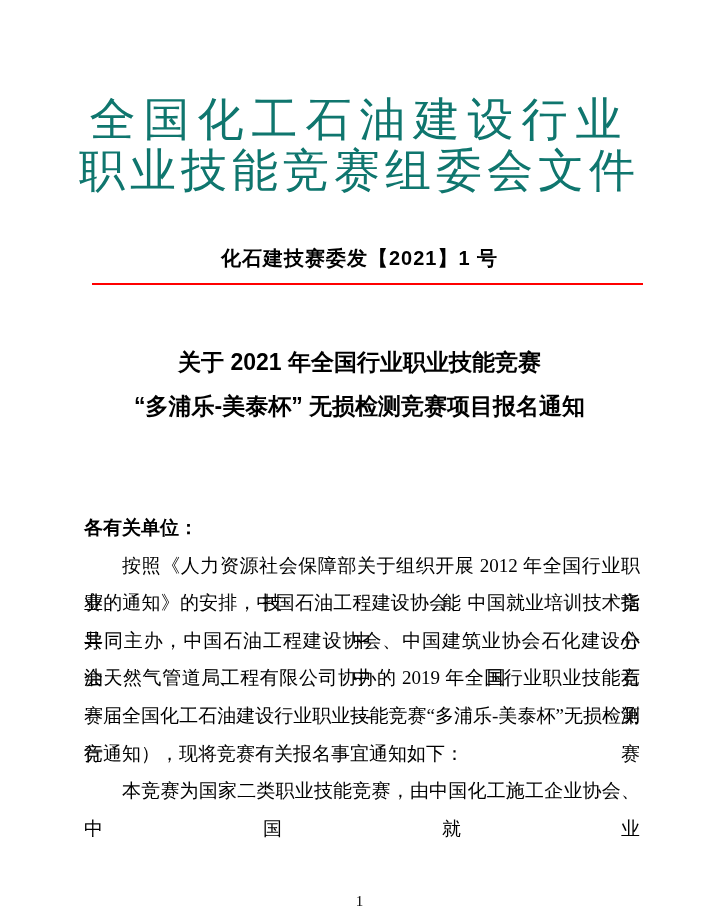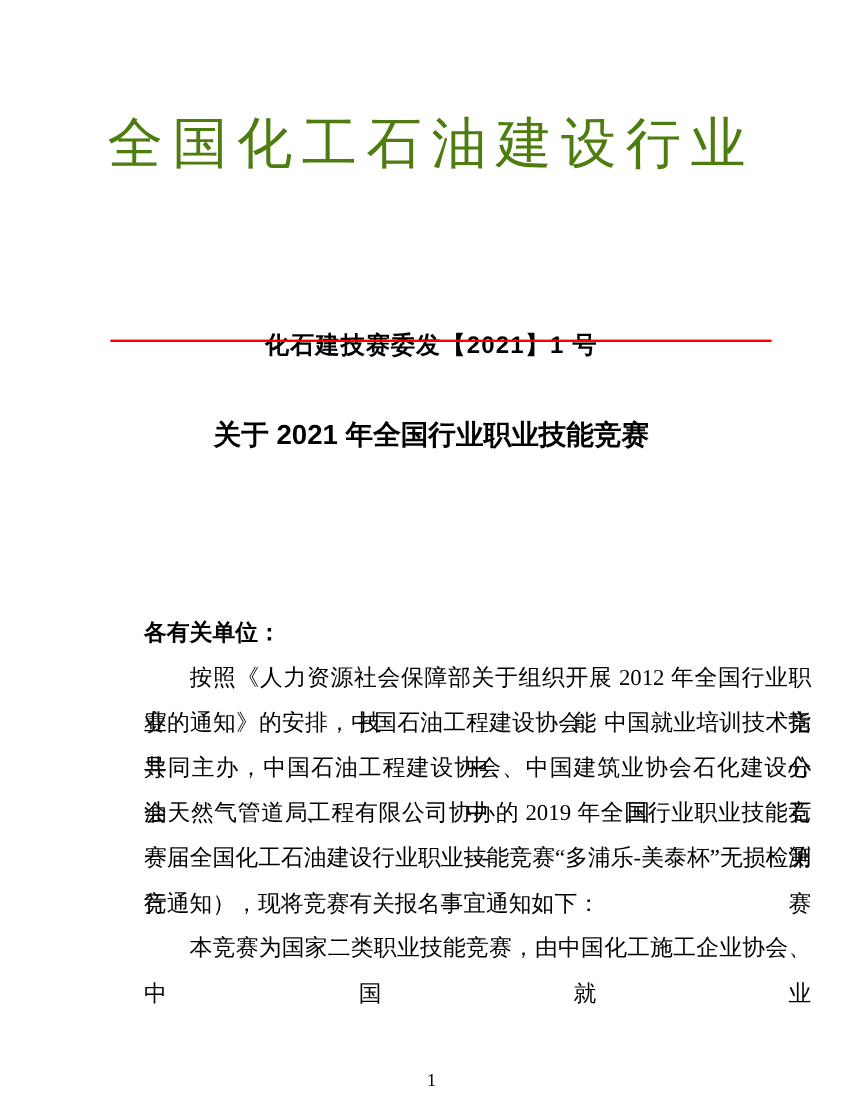--- a/index.html
+++ b/index.html
@@ -12,21 +12,21 @@
     font-family: "Liberation Serif", "DejaVu Serif", serif;
     color: #000000;
   }
   
   .letterhead {
     position: absolute;
     top: 94px;
     left: 0;
     width: 100%;
     text-align: center;
-    color: #4d7c0f;
+    color: #0f766e;
     font-weight: 400;
   }
   .letterhead-line {
     font-size: 46px;
     line-height: 51px;
     white-space: nowrap;
   }
   .letterhead-line.l1 { letter-spacing: 8px; }
   .letterhead-line.l2 { letter-spacing: 5px; }
   
@@ -34,21 +34,20 @@
     position: absolute;
     top: 244px;
     left: 0;
     width: 100%;
     text-align: center;
     font-family: "Liberation Sans", "DejaVu Sans", sans-serif;
     font-weight: 700;
     font-size: 20px;
     line-height: 28px;
     letter-spacing: 1px;
-    margin-top: 30px;
   }
   
   .red-rule {
     position: absolute;
     top: 283px;
     left: 92px;
     width: 551px;
     height: 2px;
     background: #ff0000;
   }
@@ -66,21 +65,20 @@
   }
   .notice-title .t-line { white-space: nowrap; }
   
   .body-text {
     position: absolute;
     top: 509px;
     left: 84px;
     width: 556px;
     font-size: 19px;
     line-height: 37.6px;
-    margin-left: 36px;
   }
   .body-line {
     text-align: justify;
     text-justify: inter-character;
     height: 37.6px;
     overflow: visible;
   }
   .body-line.justify { text-align-last: justify; }
   .body-line.indent { text-indent: 2em; }
   .body-line.salutation {
@@ -100,28 +98,30 @@
     line-height: 18px;
   }
 </style>
 </head>
 <body>
 
 <div class="page">
 
   <div class="letterhead">
     <div class="letterhead-line l1">全国化工石油建设行业</div>
+    <div class="letterhead-line l2">职业技能竞赛组委会文件</div>
   </div>
 
   <div class="doc-number">化石建技赛委发【2021】1 号</div>
 
   <div class="red-rule"></div>
 
   <div class="notice-title">
     <div class="t-line">关于 2021 年全国行业职业技能竞赛</div>
+    <div class="t-line">“多浦乐-美泰杯” 无损检测竞赛项目报名通知</div>
   </div>
 
   <div class="body-text">
       <div class="body-line salutation">各有关单位：</div>
       <div class="body-line indent justify">按照《人力资源社会保障部关于组织开展 2012 年全国行业职业技能竞</div>
       <div class="body-line justify">赛的通知》的安排，中国石油工程建设协会、中国就业培训技术指导中心</div>
       <div class="body-line justify">共同主办，中国石油工程建设协会、中国建筑业协会石化建设分会、中国石</div>
       <div class="body-line justify">油天然气管道局工程有限公司协办的 2019 年全国行业职业技能竞赛---第</div>
       <div class="body-line justify">一届全国化工石油建设行业职业技能竞赛“多浦乐-美泰杯”无损检测竞赛</div>
       <div class="body-line">行通知），现将竞赛有关报名事宜通知如下：</div>

